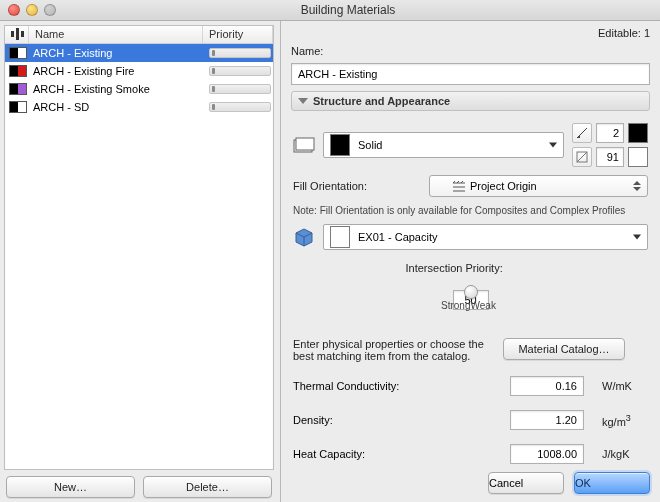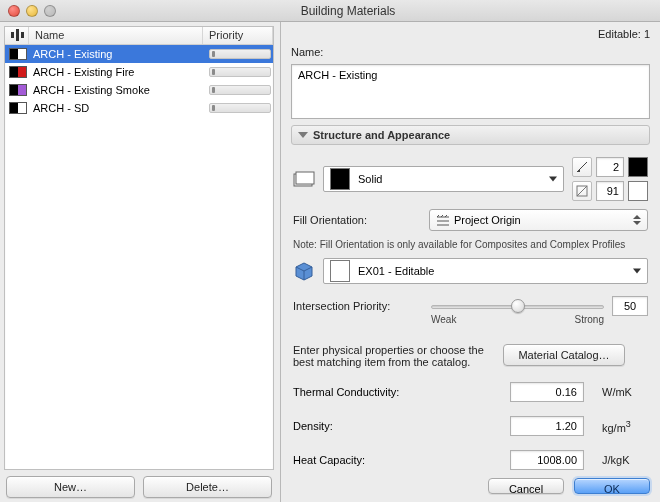--- a/index.html
+++ b/index.html
@@ -40,39 +40,39 @@
   .fillrow{display:flex; align-items:center; gap:8px;}
   .boxicon{width:22px;height:22px;display:inline-block;}
   .popup{flex:1; height:26px; background:#fff; border:1px solid #a9a9a9; display:flex; align-items:center; padding:0 6px; gap:8px; position:relative; border-radius:2px;}
   .popup .arr{position:absolute;right:6px;top:50%;transform:translateY(-50%);width:0;height:0;border-left:4px solid transparent;border-right:4px solid transparent;border-top:5px solid #333;}
   .swatch-big{width:20px;height:22px;background:#000;border:1px solid #7a7a7a;}
   .pen-grid{display:grid; grid-template-columns:auto auto auto; grid-template-rows:auto auto; gap:4px;}
   .pen-ico{width:20px;height:20px;background:linear-gradient(#fff,#eee);border:1px solid #bcbcbc;border-radius:2px;display:flex;align-items:center;justify-content:center;}
   .pen-in{width:28px;height:20px;background:#fff;border:1px solid #b0b0b0;box-shadow:inset 0 1px 2px rgba(0,0,0,.1);text-align:right;padding:0 4px;line-height:18px;}
   .pen-sw{width:20px;height:20px;border:1px solid #7a7a7a;}
   .sel-row{display:flex;align-items:center;gap:6px;}
-  .selbox{flex:1;height:22px;background:linear-gradient(#fff,#f1f1f1);border:1px solid #a9a9a9;border-radius:3px;display:flex;align-items:center;padding:0 6px;position:relative;}
+  .selbox{flex:1;height:22px;background:linear-gradient(#fff,#f1f1f1);border:1px solid #a9a9a9;border-radius:3px;display:flex;align-items:center;padding:0 22px;position:relative;}
   .selbox .updn{position:absolute;right:4px;top:3px;width:12px;height:14px;display:flex;flex-direction:column;align-items:center;justify-content:center;gap:2px;}
   .ua{width:0;height:0;border-left:4px solid transparent;border-right:4px solid transparent;border-bottom:4px solid #555;}
   .da{width:0;height:0;border-left:4px solid transparent;border-right:4px solid transparent;border-top:4px solid #555;}
   .note{color:#444;font-size:10px;}
-  .slider-row{display:flex;align-items:center;gap:8px;}
+  .slider-row{display:flex;align-items:center;gap:8px;flex-direction:column;}
   .slider{flex:1;position:relative;height:20px;}
   .track{position:absolute;left:0;right:0;top:9px;height:4px;background:linear-gradient(#c6c6c6,#e8e8e8);border:1px solid #b6b6b6;border-radius:3px;}
   .thumb{position:absolute;top:3px;width:14px;height:14px;border-radius:50%;background:radial-gradient(circle at 35% 30%,#fff,#d5d5d5);border:1px solid #999;box-shadow:0 1px 1px rgba(0,0,0,.2);}
   .slider-val{width:36px;height:20px;background:#fff;border:1px solid #b0b0b0;box-shadow:inset 0 1px 2px rgba(0,0,0,.1);text-align:center;line-height:18px;}
   .wk{position:absolute;left:0;top:18px;font-size:10px;color:#444;}
   .st{position:absolute;right:0;top:18px;font-size:10px;color:#444;}
   .phys-hint{width:200px;color:#222;}
   .phys-row{display:flex;align-items:center;gap:18px;margin-top:6px;}
   .phys-lbl{flex:1;}
   .num-in{width:74px;height:20px;background:#fff;border:1px solid #b0b0b0;box-shadow:inset 0 1px 2px rgba(0,0,0,.1);text-align:right;padding:0 6px;line-height:18px;}
   .unit{width:46px;color:#222;}
   .footer{display:flex;justify-content:flex-end;gap:10px;margin-top:auto;}
-  .fbtn{min-width:76px;height:16px;background:linear-gradient(#fefefe,#e5e5e5);border:1px solid #a9a9a9;border-radius:4px;text-align:center;line-height:20px;box-shadow:0 1px 0 rgba(0,0,0,.08), inset 0 1px 0 #fff;}
+  .fbtn{min-width:76px;height:22px;background:linear-gradient(#fefefe,#e5e5e5);border:1px solid #a9a9a9;border-radius:4px;text-align:left;line-height:20px;box-shadow:0 1px 0 rgba(0,0,0,.08), inset 0 1px 0 #fff;}
   .fbtn.default{background:linear-gradient(#b7d6ff,#5aa0f6);border:1px solid #3d7fd1;color:#0b2a55;box-shadow:inset 0 1px 0 rgba(255,255,255,.6), 0 0 0 2px rgba(90,160,246,.25);}
   sup{font-size:9px;}
 </style>
 </head>
 <body>
 
 <div class="window">
 
   <div class="titlebar">
     <div class="traffic">
@@ -191,21 +191,21 @@
 
         <div class="fillrow">
           <span class="boxicon">
             <svg viewBox="0 0 22 22">
                 <path d="M3 7 L11 3 L19 7 L19 16 L11 20 L3 16 Z" fill="#5a8fd4" stroke="#355f9a"></path>
                 <path d="M3 7 L11 11 L19 7 M11 11 L11 20" stroke="#355f9a" fill="none"></path>
               </svg>
           </span>
           <div class="popup">
             <span class="pen-sw" style="background:#fff;width:20px;height:22px"></span>
-            <span>EX01 - Editable</span>
+            <span>EX01 - Capacity</span>
             <span class="arr"></span>
           </div>
         </div>
 
         <div class="slider-row" style="margin-top:4px; position:relative; padding-bottom:14px">
           <span class="label" style="width:130px">Intersection Priority:</span>
           <div class="slider">
             <div class="track"></div>
             <div class="thumb" style="left:calc(50% - 7px)"></div>
             <span class="wk">Weak</span>

